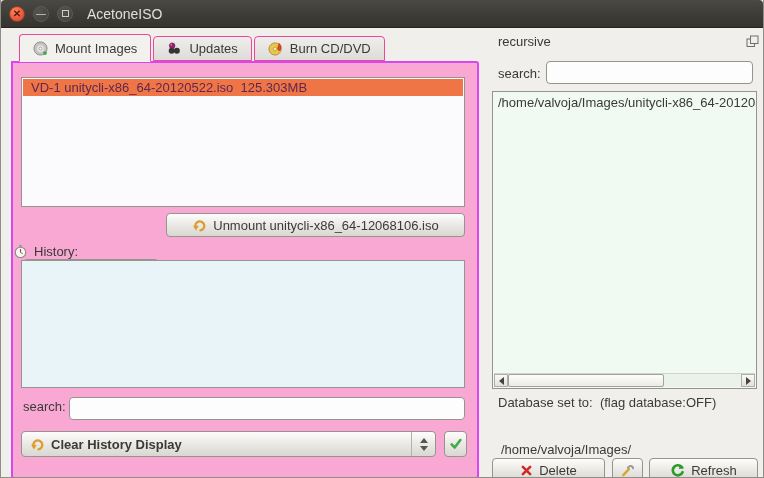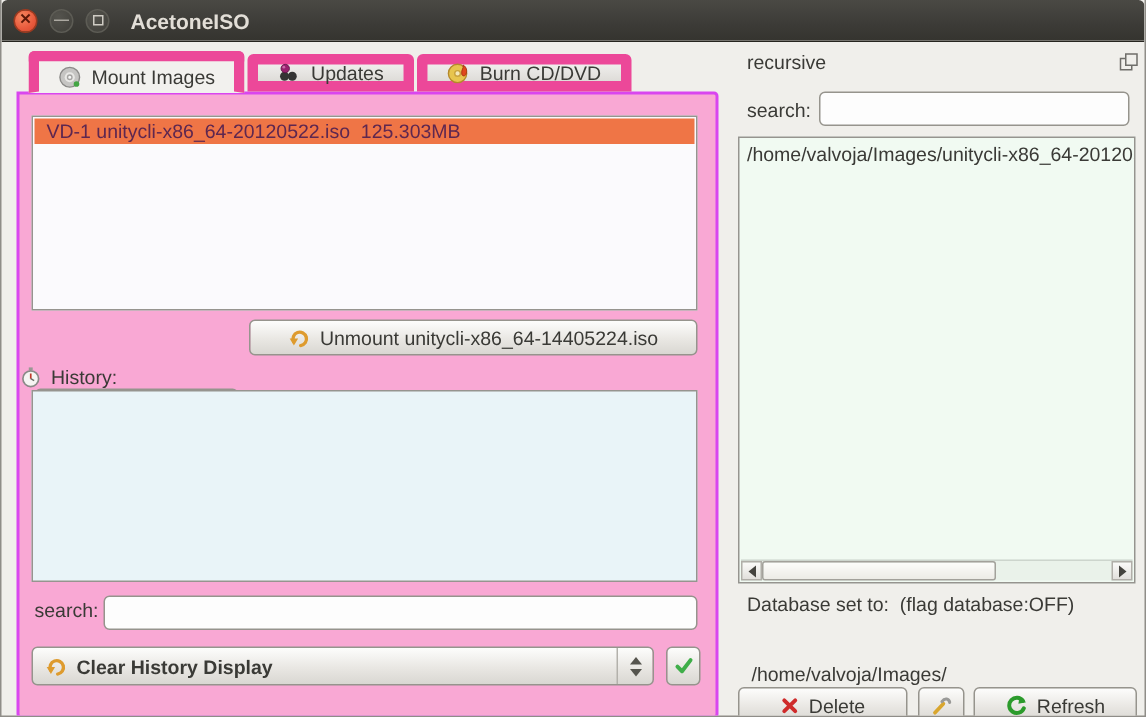--- a/index.html
+++ b/index.html
@@ -15,26 +15,26 @@
               border-bottom:1px solid #26251f; display:flex; align-items:center;
               border-radius:4px 4px 0 0; }
   .tb-btn { width:16px; height:16px; border-radius:50%; margin-left:8px;
             display:flex; align-items:center; justify-content:center;
             font-size:10px; line-height:1; cursor:default; }
   .tb-close { background:radial-gradient(circle at 35% 30%, #f6865e, #e8593c 60%, #d14a2e);
               border:1px solid #9c3a20; color:#5c1708; font-weight:bold; }
   .tb-min, .tb-max { background:radial-gradient(circle at 35% 30%, #55544e, #403f3a);
               border:1px solid #5d5c55; color:#cfccc4; }
   .tb-max-glyph { width:7px; height:7px; border:1px solid #cfccc4; display:block; }
-  .tb-title { margin-left:14px; color:#e2ded7; font-weight:bold; font-size:14px; }
+  .tb-title { margin-left:14px; color:#e2ded7; font-weight:normal; font-size:14px; }
 
   
   .tabbar { position:absolute; top:34px; left:18px; display:flex; align-items:flex-end; z-index:3; }
   .tab { display:flex; align-items:center; gap:7px; padding:0 13px; height:25px;
-         background:linear-gradient(#efeeec,#dedcd8); border:7px solid #ec4899;
+         background:linear-gradient(#efeeec,#dedcd8); border:1px solid #ec4899;
          border-radius:4px 4px 0 0; margin-right:2px; cursor:default; white-space:nowrap; }
   .tab.active { height:28px; background:#f2f1ee; border-bottom:1px solid #f2f1ee; margin-bottom:-1px; }
 
   
   .pane { position:absolute; top:61px; left:10px; width:468px; height:418px;
           border:2px solid #d946ef; border-radius:0 3px 3px 3px; background:#f9a8d4; }
 
   .img-list { position:absolute; left:8px; top:14px; width:444px; height:130px;
               background:#fbfafd; border:1px solid #96948f; overflow:hidden; }
   .img-row { margin:1px; height:17px; line-height:17px; background:#ef7546;
@@ -169,21 +169,21 @@
         </span>
         <span>Mount</span>
       </button>
       <button class="btn unmount-btn">
         <span class="icon">
           <svg width="15" height="15" viewBox="0 0 16 16">
               <path d="M4 10.5 A4.8 4.8 0 1 1 9 13.2" fill="none" stroke="#de9b2e" stroke-width="2.4" stroke-linecap="round"></path>
               <path d="M1.2 8.2 L7.2 8.2 L4.2 13.2 Z" fill="#de9b2e"></path>
             </svg>
         </span>
-        <span>Unmount unitycli-x86_64-14405224.iso</span>
+        <span>Unmount unitycli-x86_64-12068106.iso</span>
       </button>
     </div>
 
     <div class="history-label">
       <span class="icon">
         <svg width="15" height="15" viewBox="0 0 16 16">
             <rect x="6.6" y="1" width="2.8" height="2" fill="#9a9894"></rect>
             <circle cx="8" cy="9" r="5.6" fill="#f6f5f3" stroke="#8b8a88" stroke-width="1.2"></circle>
             <line x1="8" y1="9" x2="8" y2="5.4" stroke="#c03a2b" stroke-width="1.2"></line>
             <line x1="8" y1="9" x2="10.4" y2="10.4" stroke="#6b6a66" stroke-width="1"></line>

